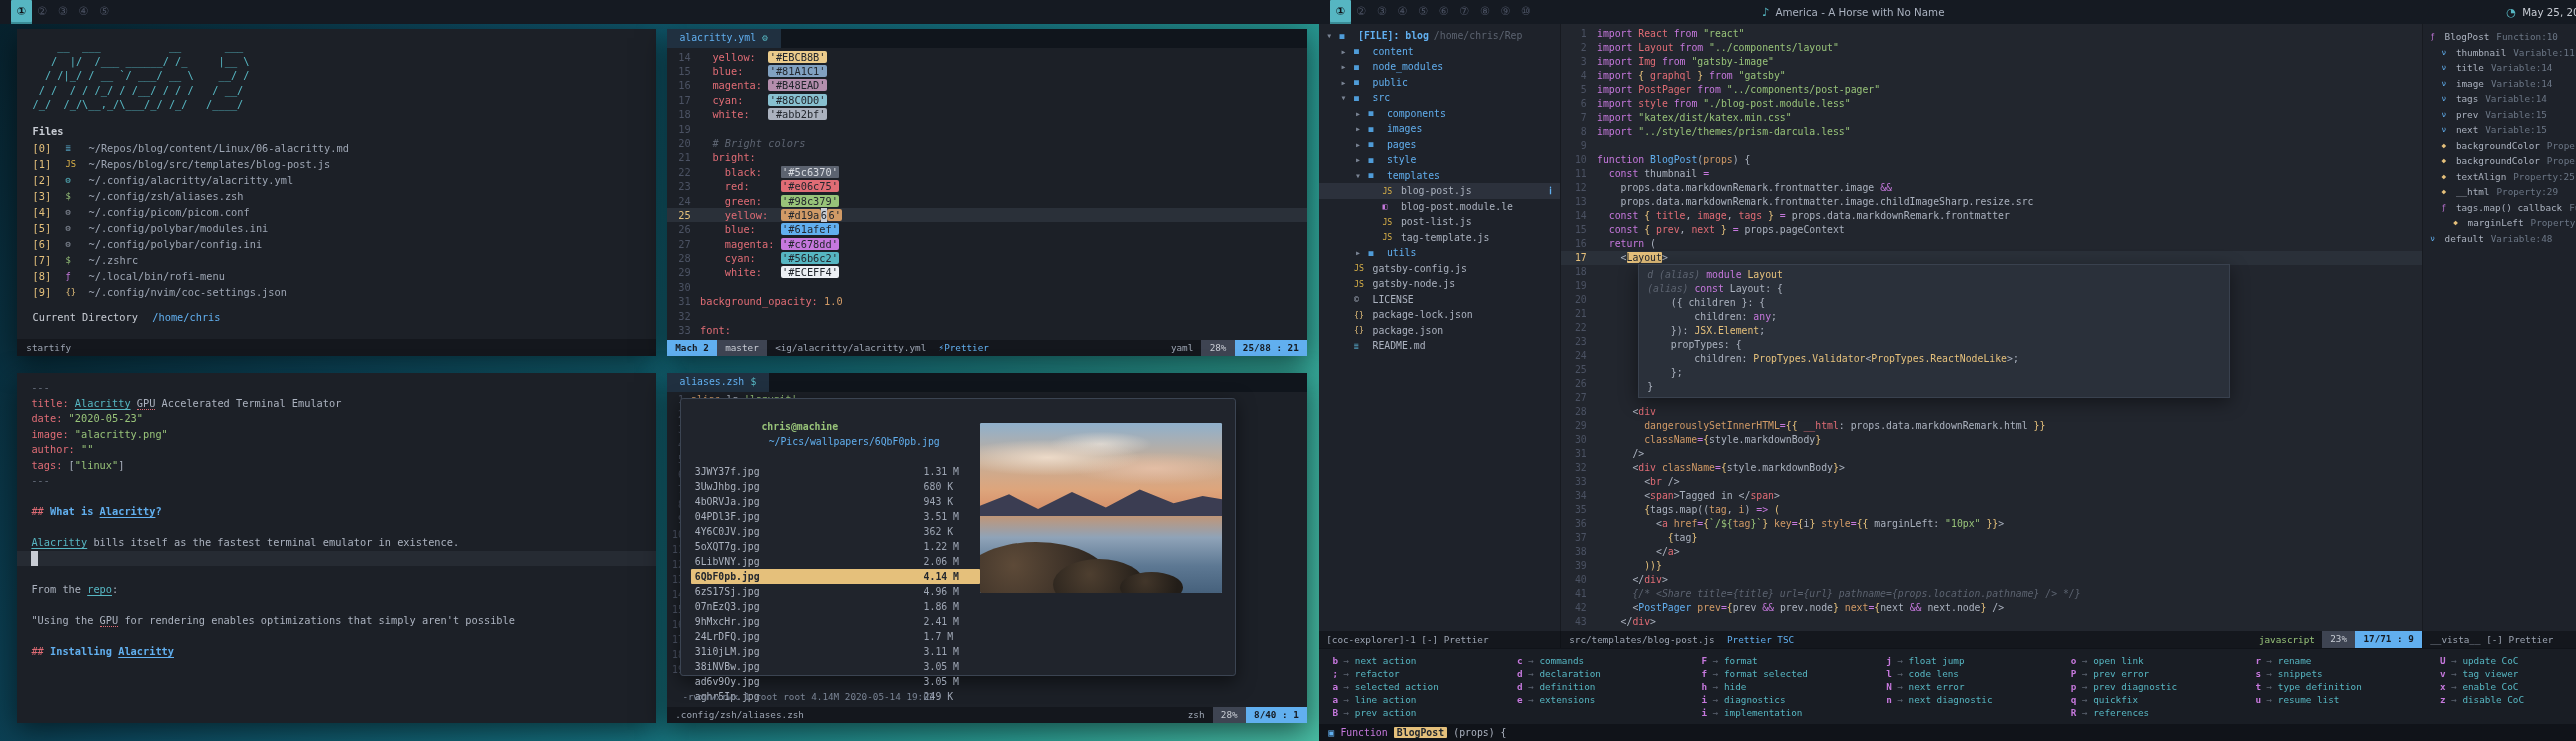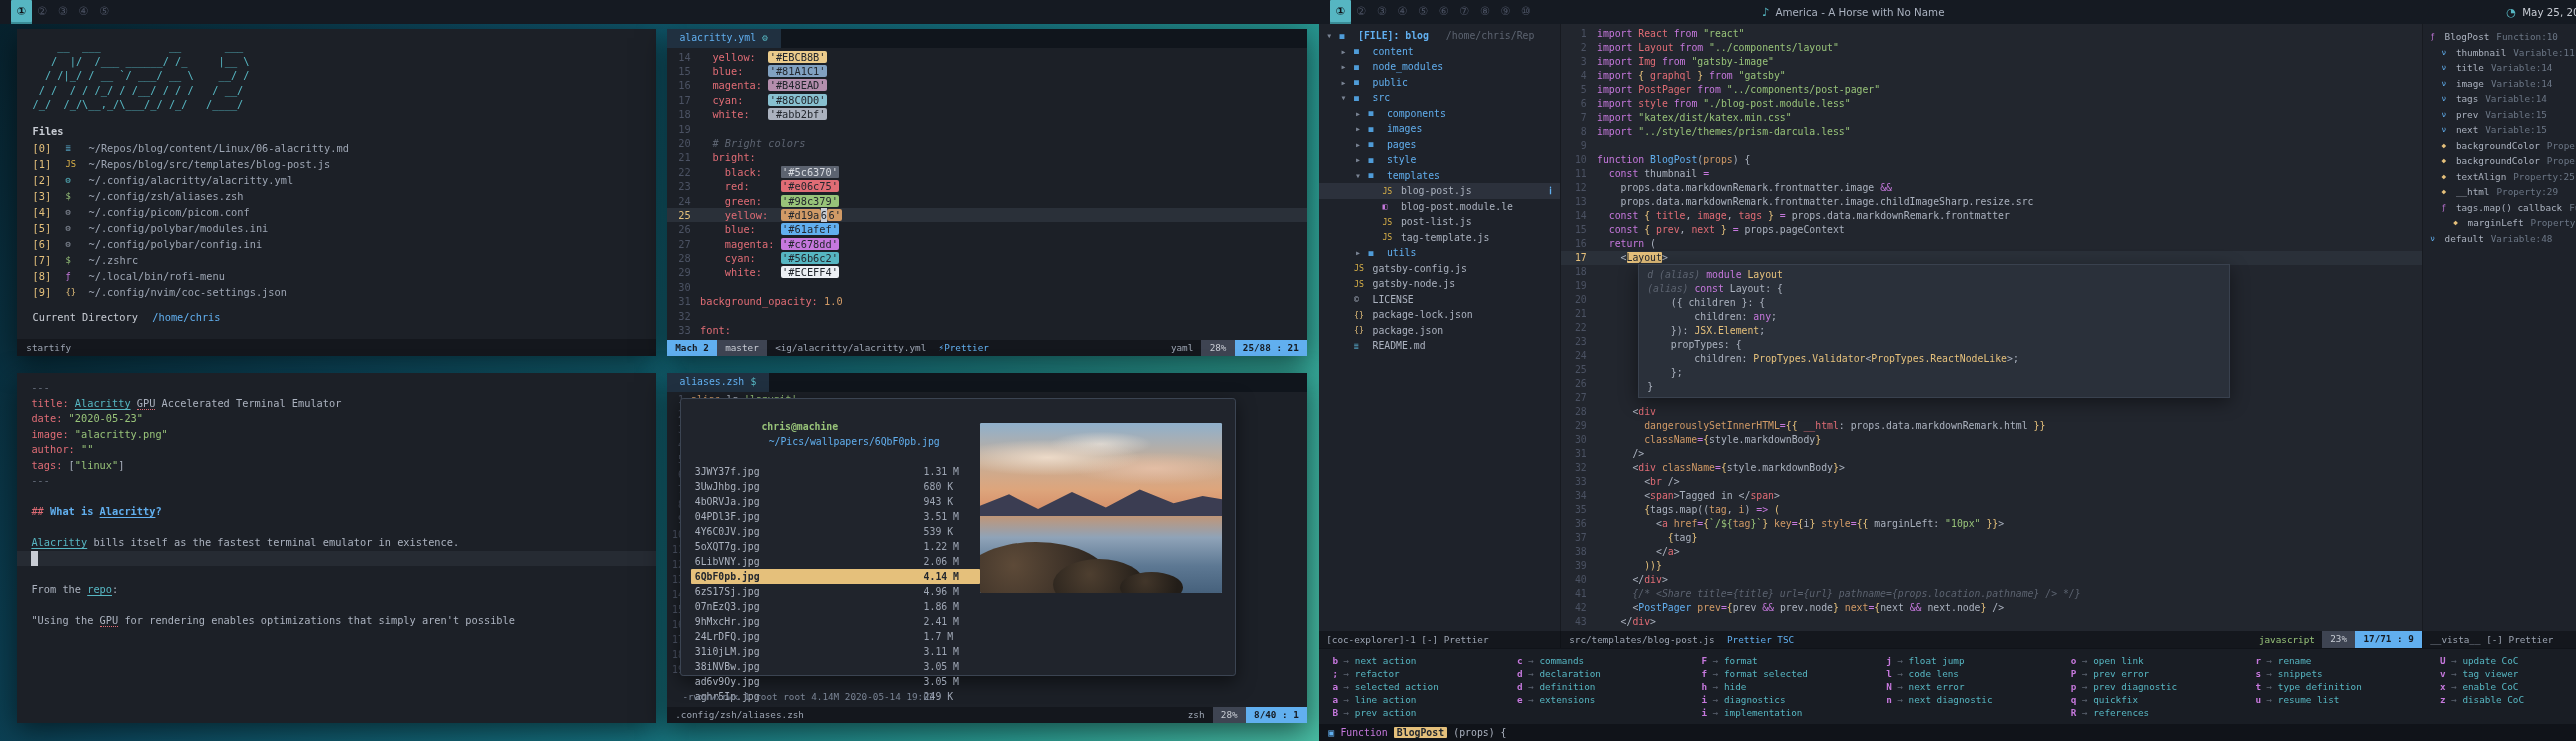--- a/index.html
+++ b/index.html
@@ -123,21 +123,21 @@
 .bufrow{flex:1;display:flex;min-height:0}
 .explorer{width:242px;background:#1e222a;border-right:1px solid #171a20;padding-top:4.1px;
   font-size:9.8px;overflow:hidden}
 .exrow{display:flex;align-items:center;height:15.5px}
 .exrow.sel{background:#2c313c}
 .exarrow{width:13.4px;color:#7a8494}
 .exicon{width:18.5px;font-size:8.2px;text-align:left}
 .exlabel{color:#abb2bf}
 .exrow.folder .exlabel{color:#61afef}
 .exroot .exlabel{color:#c8ccd4;font-weight:bold}
-.exsuffix{color:#5c6370;margin-left:17px}
+.exsuffix{color:#5c6370;margin-left:5px}
 .exbadge{margin-left:auto;padding-right:8.2px;color:#61afef;font-weight:bold}
 .codewrap{flex:1;position:relative;padding-top:3.1px;font-size:9.8px;overflow:hidden}
 .codewrap .row{height:14px;line-height:14px}
 .codewrap .ln{flex:0 0 36px;padding-right:10.3px}
 .code-float{position:absolute;left:77px;top:240px;width:592px;background:#2a303a;
   border:0.5px solid #39414e;box-shadow:0 5.2px 17.5px rgba(0,0,0,.45);padding:3.1px 8.2px;z-index:5}
 .code-float .row{height:14px;line-height:14px}
 .vista{width:216px;background:#1e222a;border-left:1px solid #171a20;padding:5.2px 0 0 7.2px;
   font-size:9.3px;overflow:hidden}
 .vrow{display:flex;align-items:center;height:15.5px}
@@ -397,20 +397,23 @@
           </div>
           <div class="row">
             <span class="txt"></span>
           </div>
           <div class="row">
             <span class="txt"><span class="t-f">"Using the </span><span class="t-sp">GPU</span><span class="t-f"> for rendering enables optimizations that simply aren't possible</span></span>
           </div>
           <div class="row">
             <span class="txt"></span>
           </div>
+          <div class="row">
+            <span class="txt"><span class="t-r">## </span><span class="t-h">Installing </span><span class="t-h t-u">Alacritty</span></span>
+          </div>
         </div>
     </div>
 
     <div class="win zshwin">
       <div class="tabbar">
         <div class="tab">
           <span>aliases.zsh</span>
           <span class="tabicon">$</span>
         </div>
       </div>
@@ -510,21 +513,21 @@
               <div class="frow">
                 <span class="fname">4bORVJa.jpg</span>
                 <span class="fsize">943 K</span>
               </div>
               <div class="frow">
                 <span class="fname">04PDl3F.jpg</span>
                 <span class="fsize">3.51 M</span>
               </div>
               <div class="frow">
                 <span class="fname">4Y6C0JV.jpg</span>
-                <span class="fsize">539 K</span>
+                <span class="fsize">362 K</span>
               </div>
               <div class="frow">
                 <span class="fname">5oXQT7g.jpg</span>
                 <span class="fsize">1.22 M</span>
               </div>
               <div class="frow">
                 <span class="fname">6LibVNY.jpg</span>
                 <span class="fsize">2.06 M</span>
               </div>
               <div class="frow sel">

